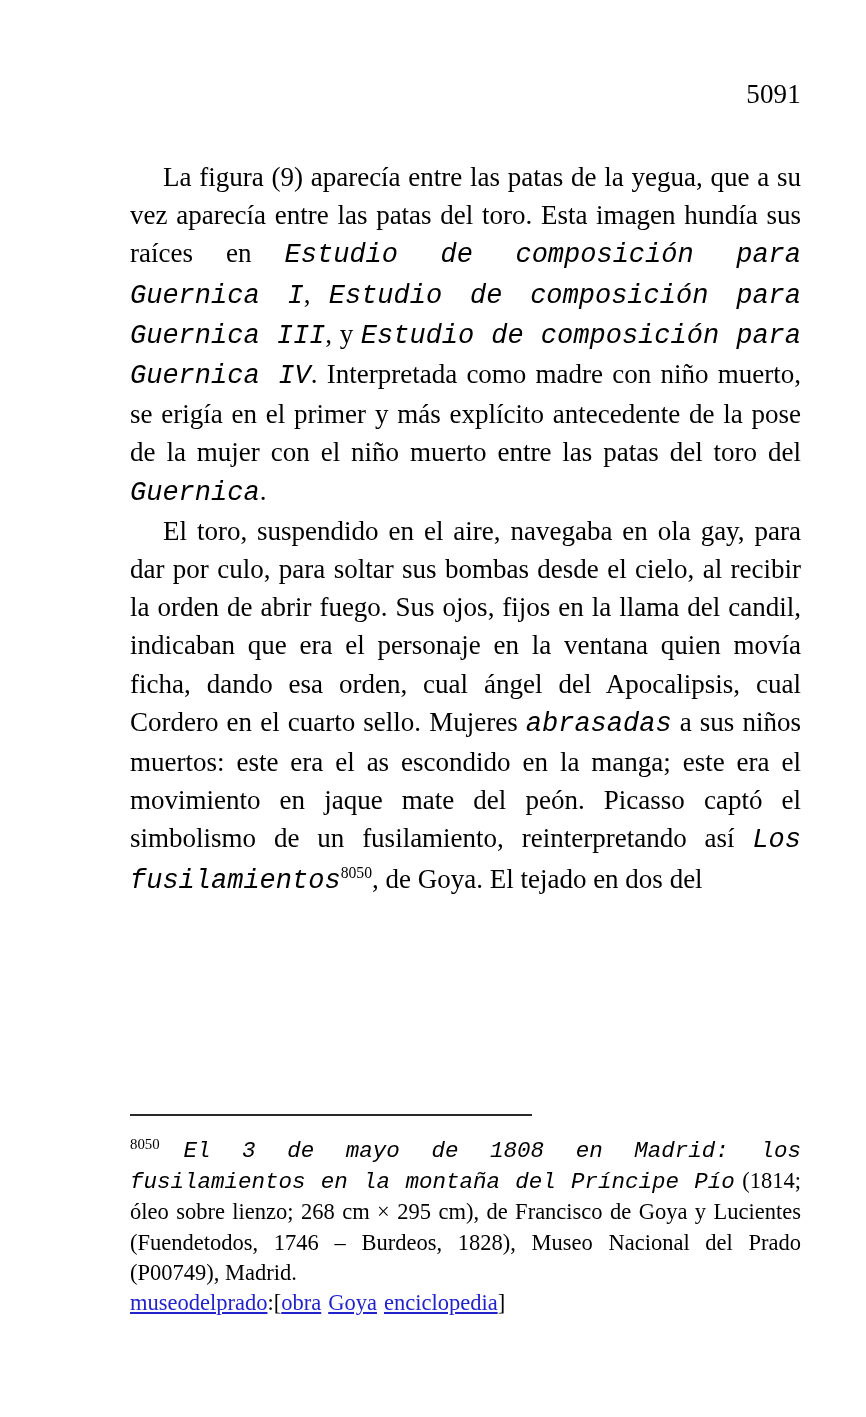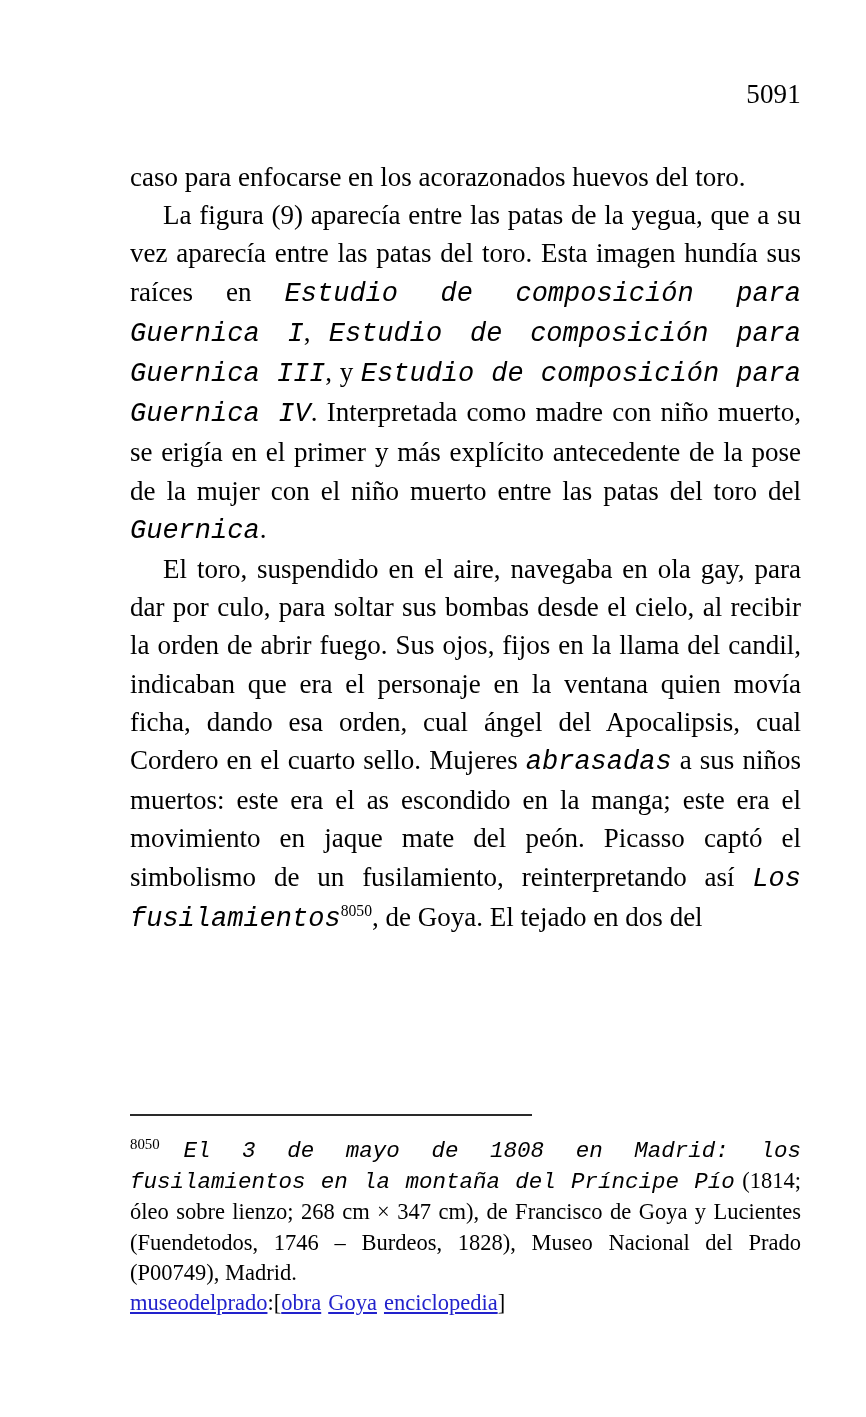--- a/index.html
+++ b/index.html
@@ -106,35 +106,32 @@
 </style>
 </head>
 <body>
 
 <div class="page">
 
   <div class="page-number">5091</div>
 
   <div class="body-col">
 
-    <p class="">
-      <span>caso para enfocarse en los acorazonados huevos del toro.</span>
-    </p>
 
     <p class="indent">
       <span>La figura (9) aparecía entre las patas de la yegua, que a su vez aparecía entre las patas del toro. Esta imagen hundía sus raíces en </span><span class="it">Estudio de composición para Guernica I</span><span>, </span><span class="it">Estudio de composición para Guernica III</span><span>, y </span><span class="it">Estudio de composición para Guernica IV</span><span>. Interpretada como madre con niño muerto, se erigía en el primer y más explícito antecedente de la pose de la mujer con el niño muerto entre las patas del toro del </span><span class="it">Guernica</span><span>.</span>
     </p>
 
     <p class="indent">
       <span>El toro, suspendido en el aire, navegaba en ola gay, para dar por culo, para soltar sus bombas desde el cielo, al recibir la orden de abrir fuego. Sus ojos, fijos en la llama del candil, indicaban que era el personaje en la ventana quien movía ficha, dando esa orden, cual ángel del Apocalipsis, cual Cordero en el cuarto sello. Mujeres </span><span class="it">abrasadas</span><span> a sus niños muertos: este era el as escondido en la manga; este era el movimiento en jaque mate del peón. Picasso captó el simbolismo de un fusilamiento, reinterpretando así </span><span class="it">Los fusilamientos</span><sup class="fn-mark">8050</sup><span>, de Goya. El tejado en dos del</span>
     </p>
 
   </div>
 
   <div class="footnote-rule"></div>
 
   <div class="footnote">
-    <p><sup class="fn-num">8050</sup> <span class="it">El 3 de mayo de 1808 en Madrid: los fusilamientos en la montaña del Príncipe Pío</span><span> (1814; óleo sobre lienzo; </span><span class="nowrap">268 cm × 347 cm</span><span>), de Francisco de Goya y Lucientes (Fuendetodos, 1746 – Burdeos, 1828), Museo Nacional del Prado (P00749), Madrid.</span></p>
+    <p><sup class="fn-num">8050</sup> <span class="it">El 3 de mayo de 1808 en Madrid: los fusilamientos en la montaña del Príncipe Pío</span><span> (1814; óleo sobre lienzo; </span><span class="nowrap">268 cm × 295 cm</span><span>), de Francisco de Goya y Lucientes (Fuendetodos, 1746 – Burdeos, 1828), Museo Nacional del Prado (P00749), Madrid.</span></p>
 
     <p class="link-line"><a class="link" href="#" style="color: rgb(34, 34, 204);">museodelprado</a><span class="punct">:</span><span class="punct">[</span><a class="link" href="#" style="color: rgb(34, 34, 204);">obra</a><span class="gap"></span><a class="link" href="#" style="color: rgb(34, 34, 204);">Goya</a><span class="gap"></span><a class="link" href="#" style="color: rgb(34, 34, 204);">enciclopedia</a><span class="punct">]</span></p>
   </div>
 
 </div>
 
 </body></html>

